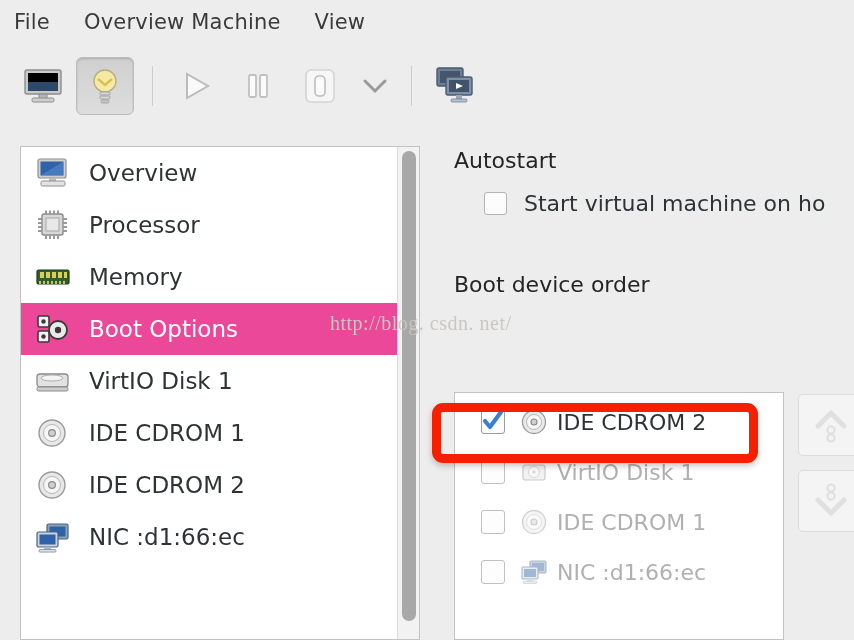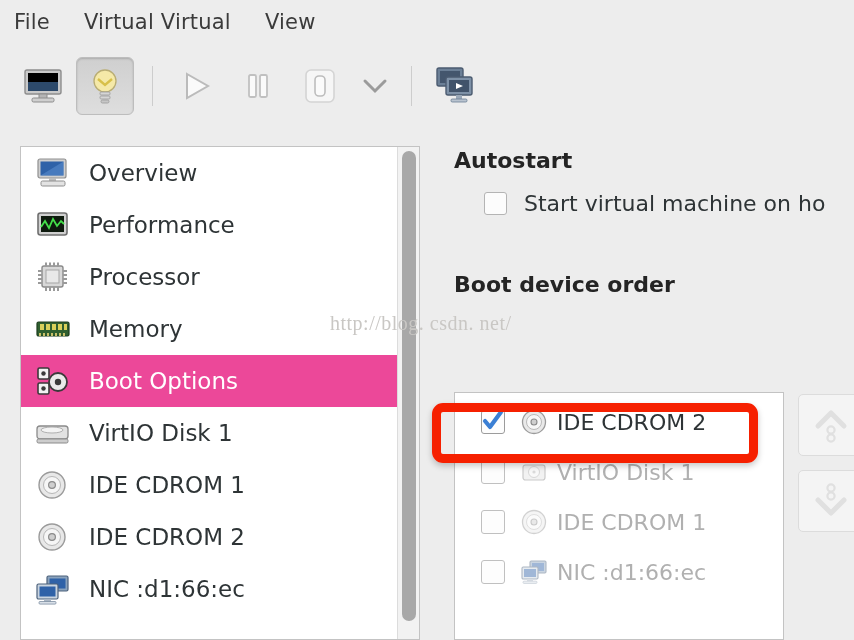--- a/index.html
+++ b/index.html
@@ -114,21 +114,21 @@
   }
 
   
   #right-pane {
     position: relative;
     width: 422px;
     padding: 20px 0 0 22px;
   }
   .section-title {
     font-size: 22px;
-    font-weight: bold;
+    font-weight: normal;
     color: #242424;
     margin-bottom: 18px;
     white-space: nowrap;
   }
   .chk-row {
     display: flex;
     align-items: center;
     padding-left: 30px;
     margin-bottom: 6px;
     white-space: nowrap;
@@ -216,21 +216,21 @@
     color: #c9c7c4;
     white-space: nowrap;
     letter-spacing: .5px;
   }
 </style>
 </head>
 <body>
 
 <div id="menubar">
   <span class="menu-item">File</span>
-  <span class="menu-item">Virtual Virtual</span>
+  <span class="menu-item">Overview Machine</span>
   <span class="menu-item">View</span>
 </div>
 
 <div id="toolbar">
 
   <div class="tb-btn">
     <svg width="44" height="40" viewBox="0 0 44 40">
       <rect x="4" y="4" width="36" height="24" rx="2" fill="#c9c9c9" stroke="#8d8d8d" stroke-width="1.4"></rect>
       <rect x="7" y="7" width="30" height="18" fill="#2d4a6b"></rect>
       <rect x="7" y="7" width="30" height="9" fill="#3f6häufig"></rect>
@@ -305,30 +305,20 @@
               <rect x="3" y="2" width="28" height="19" rx="2" fill="#cfcfcf" stroke="#8f8f8f" stroke-width="1.2"></rect>
               <rect x="5.5" y="4.5" width="23" height="14" fill="#2f62a8"></rect>
               <path d="M5.5 18.5 L28.5 4.5 L28.5 18.5 Z" fill="#5d8fd0" opacity=".55"></path>
               <rect x="14" y="21" width="7" height="3" fill="#bdbdbd"></rect>
               <rect x="6" y="24" width="24" height="5" rx="1.5" fill="#e3e3e3" stroke="#8f8f8f" stroke-width="1"></rect>
             </svg>
           </span>
           <span>Overview</span>
         </div>
 
-        <div class="hw-row">
-          <span class="hw-ico">
-            <svg width="36" height="32" viewBox="0 0 36 32">
-              <rect x="3" y="4" width="29" height="22" rx="2.5" fill="#d0d0d0" stroke="#6f6f6f" stroke-width="1.6"></rect>
-              <rect x="6" y="7" width="23" height="16" fill="#0e1a0e"></rect>
-              <path d="M6 18 L10 12 L14 19 L18 10 L22 17 L26 12 L29 15" stroke="#44e04a" stroke-width="1.8" fill="none"></path>
-            </svg>
-          </span>
-          <span>Performance</span>
-        </div>
 
         <div class="hw-row">
           <span class="hw-ico">
             <svg width="36" height="32" viewBox="0 0 36 32">
               <rect x="7" y="5" width="21" height="21" rx="2" fill="#d8d8d8" stroke="#8a8a8a" stroke-width="1.4"></rect>
               <rect x="11" y="9" width="13" height="13" fill="#e8e8e8" stroke="#a5a5a5"></rect>
               <g fill="#9a9a9a">
                 <rect x="10" y="1.5" width="2" height="4"></rect>
                   <rect x="14" y="1.5" width="2" height="4"></rect>
                 <rect x="18" y="1.5" width="2" height="4"></rect>

